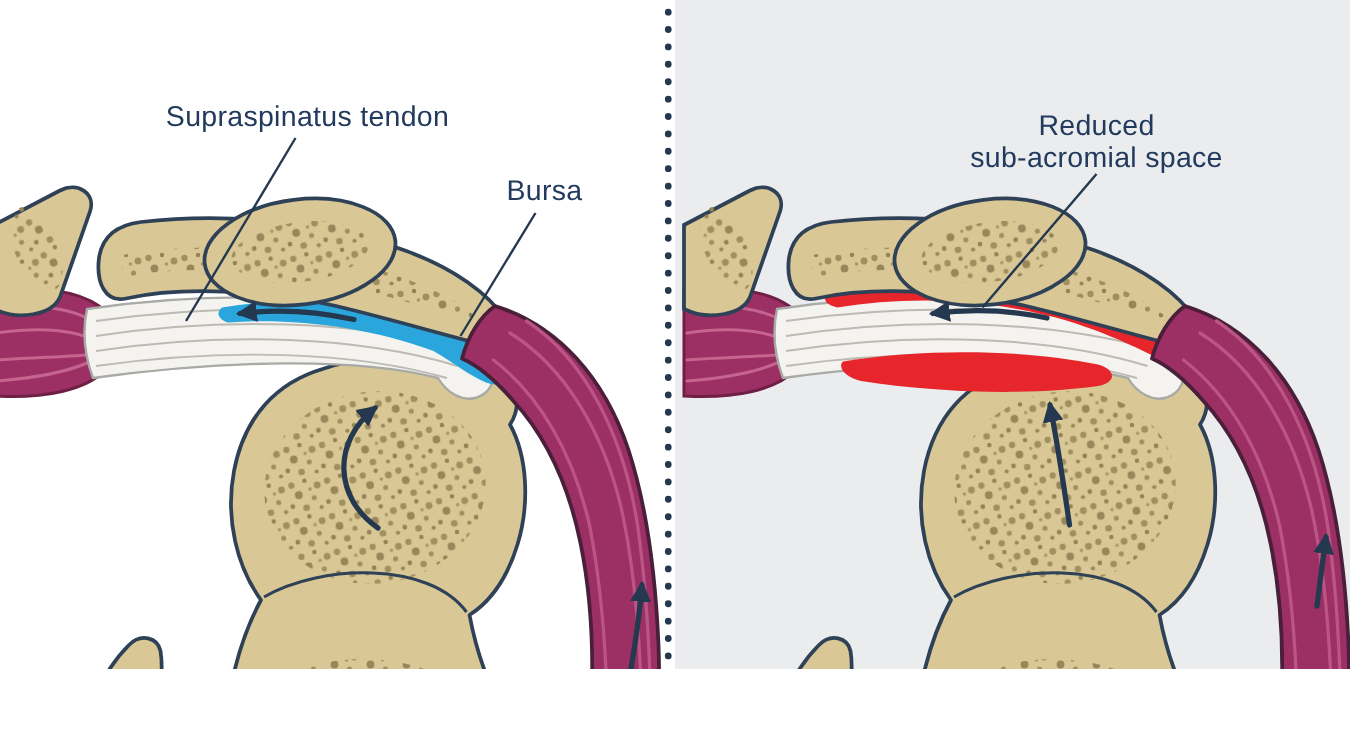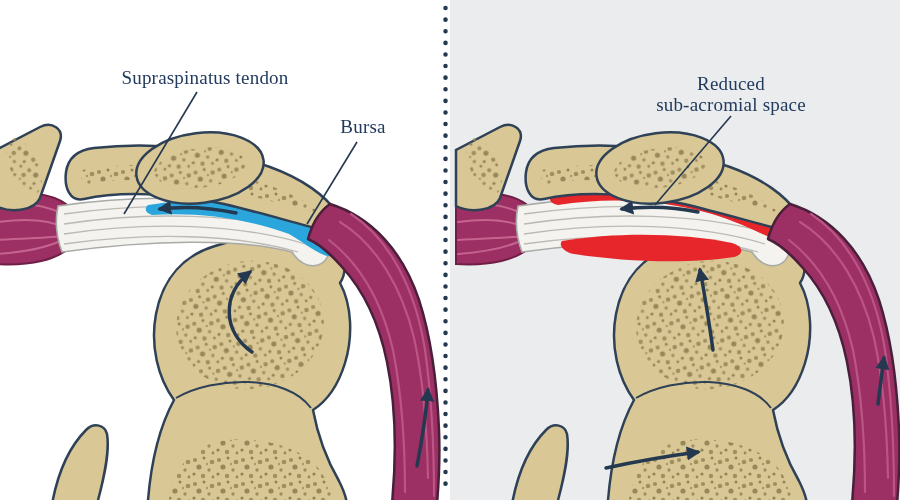--- a/index.html
+++ b/index.html
@@ -1,18 +1,18 @@
 <!DOCTYPE html>
 <html><head>
 <meta charset="utf-8">
 <style>
   html,body { margin:0; padding:0; background:#ffffff; }
   .stage {
-    position:relative; width:900px; height:500px; overflow:hidden;
-    background:#ffffff; font-family:Liberation Serif, serif;
+    position:relative; width:900px; height:446px; overflow:hidden;
+    background:#ffffff; font-family:Liberation Sans, sans-serif;
   }
   svg.panel { position:absolute; top:0; display:block; }
   .label-text { fill:#223a5e; font-size:19px; font-weight:500; letter-spacing:.2px; }
   .leader { stroke:#24384f; stroke-width:1.6; fill:none; }
   .arrow  { stroke:#24384f; stroke-width:3.5; fill:none; stroke-linecap:round; }
 </style>
 </head>
 <body>
 
 <div class="stage">

